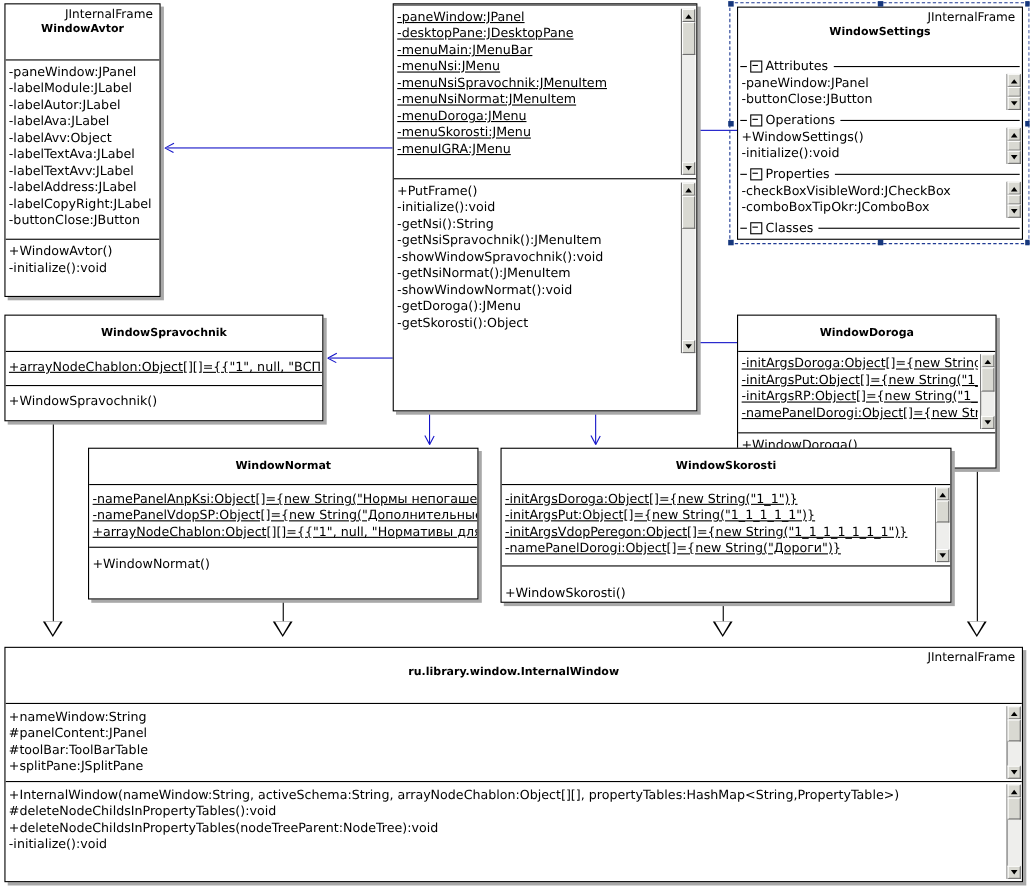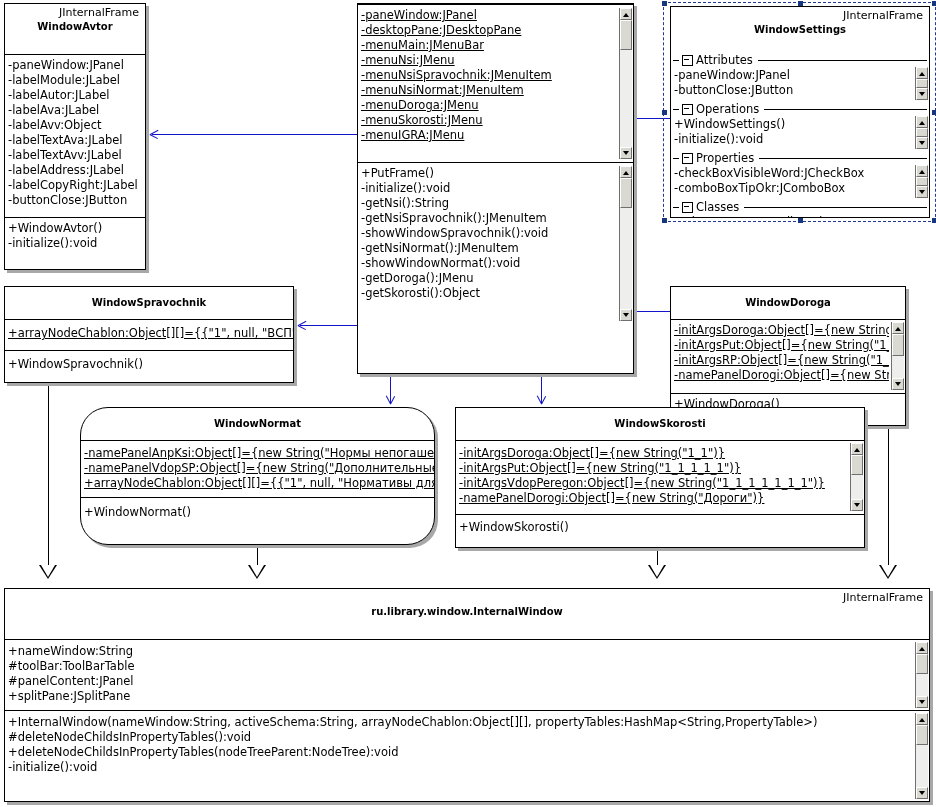--- a/index.html
+++ b/index.html
@@ -385,21 +385,21 @@
       </ul>
     </div>
     <div class="sep"></div>
     <div class="compart" style="height:32px;">
       <ul class="memlist" style="padding-top:6px;">
         <li>+WindowSpravochnik()</li>
       </ul>
     </div>
   </div>
 
-  <div class="umlbox" style="left:80px;top:407px;width:355px;height:138px;border-radius:28px;">
+  <div class="umlbox" style="left:80px;top:407px;width:355px;height:138px;">
     <div class="hdr" style="height:32px;padding-top:8px;">
       <span class="cname">WindowNormat</span>
     </div>
     <div class="sep"></div>
     <div class="compart" style="height:56px;">
       <ul class="memlist" style="padding-top:5px;">
         <li class="stat">-namePanelAnpKsi:Object[]={new String("Нормы непогашенного ускорения")}</li>
         <li class="stat">-namePanelVdopSP:Object[]={new String("Дополнительные")}</li>
         <li class="stat">+arrayNodeChablon:Object[][]={{"1", null, "Нормативы для"}}</li>
       </ul>
@@ -429,37 +429,37 @@
             <i></i>
           </div>
         <div class="thumb" style="height:20px;"></div>
         <div class="btn dn">
             <i></i>
           </div>
       </div>
     </div>
     <div class="sep"></div>
     <div class="compart" style="height:33px;">
-      <ul class="memlist" style="padding-top:5px;">
+      <ul class="memlist" style="padding-top:5px;margin-top:12px;">
         <li>+WindowSkorosti()</li>
       </ul>
     </div>
   </div>
 
   <div class="umlbox" style="left:4px;top:588px;width:926px;height:214px;">
     <div class="hdr" style="height:50px;">
       <span class="stereo">JInternalFrame</span>
       <span class="cname">ru.library.window.InternalWindow</span>
     </div>
     <div class="sep"></div>
     <div class="compart" style="height:70px;">
       <ul class="memlist" style="padding-top:4px;padding-right:32px;">
         <li>+nameWindow:String</li>
+        <li>#panelContent:JPanel</li>
         <li>#toolBar:ToolBarTable</li>
-        <li>#panelContent:JPanel</li>
         <li>+splitPane:JSplitPane</li>
       </ul>
       <div class="sbar" style="top:2px;height:66px;">
         <div class="btn up">
             <i></i>
           </div>
         <div class="thumb" style="height:20px;"></div>
         <div class="btn dn">
             <i></i>
           </div>

